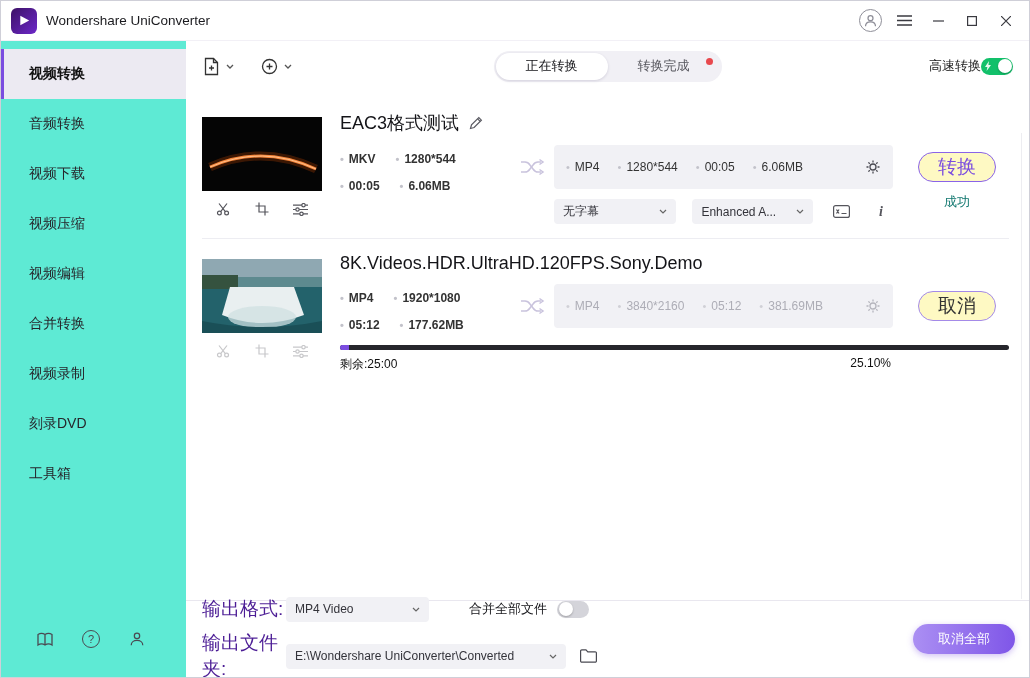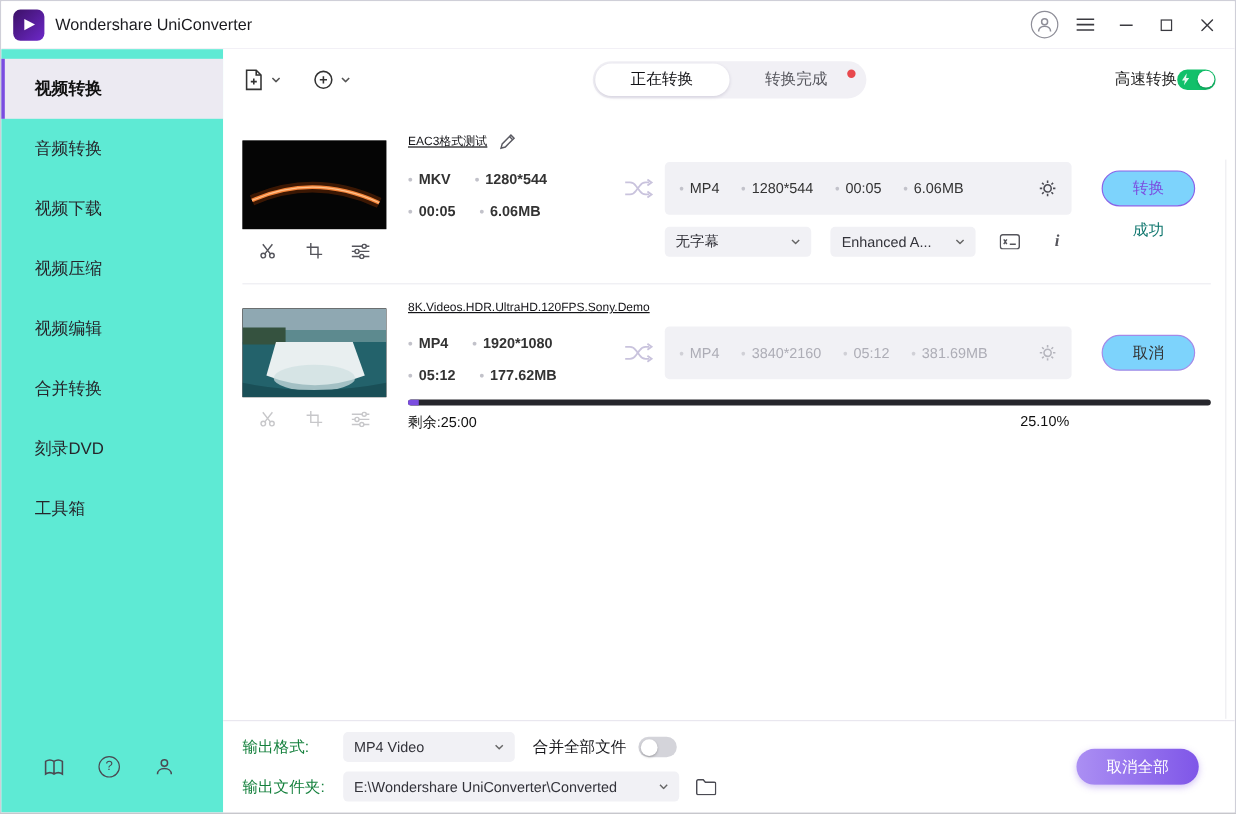--- a/index.html
+++ b/index.html
@@ -61,21 +61,21 @@
   .task { display:flex; padding:12px 0 14px 0; }
   .task + .task { border-top:1px solid #ededf2; }
   .thumb-col { width:120px; flex:none; margin-right:18px; margin-top:8px; }
   .thumb { width:120px; height:74px; background:#000; overflow:hidden; cursor:pointer; }
   .thumb-tools { height:26px; margin-top:5px; display:flex; align-items:center; justify-content:space-between;
                  padding:0 14px; }
   .tt-icon { color:#55555c; cursor:pointer; display:flex; }
   .thumb-tools.disabled .tt-icon { opacity:.32; }
   .task-right { flex:1; min-width:0; display:flex; flex-direction:column; }
   .task-title-row { display:flex; align-items:center; gap:10px; margin:2px 0 10px 0; }
-  .task-title { font-size:10px; color:#141418;text-decoration:underline; }
+  .task-title { font-size:18px; color:#141418; }
   .edit-icon { color:#5a5a62; cursor:pointer; display:flex; }
   .cols { display:flex; align-items:flex-start; }
   .meta { width:170px; flex:none; padding-top:7px; display:flex; flex-direction:column; gap:13px; font-size:12px; color:#333;font-weight:bold; }
   .meta-row { display:flex; gap:20px; }
   .meta-item::before { content:"•"; color:#c2c2ca; margin-right:5px; font-size:11px; }
   .shuffle { width:44px; flex:none; display:flex; justify-content:center; padding-top:13px; }
   .out-col { flex:1; min-width:0; }
   .outbox { height:44px; background:#f1f1f5; border-radius:4px; display:flex; align-items:center;
             gap:18px; padding:0 12px; font-size:12px; color:#333; }
   .outbox.dim { color:#adadb6; }
@@ -85,41 +85,41 @@
   .opts-row { display:flex; align-items:center; gap:16px; margin-top:10px; }
   .select { height:25px; background:#f1f1f5; border-radius:4px; display:flex; align-items:center;
             justify-content:space-between; padding:0 9px; font-size:12px; color:#33333a; cursor:pointer; }
   .sel-sub { width:130px; } .sel-audio { width:128px; }
   .mini-btn { height:22px; min-width:24px; display:flex; align-items:center; justify-content:center;
               color:#55555c; cursor:pointer; }
   .info-glyph { font-family:"Liberation Serif","DejaVu Serif",serif; font-style:italic; font-weight:bold;
                 font-size:14px; color:#55555c; }
   .action-col { width:104px; flex:none; margin-left:12px; display:flex; flex-direction:column;
                 align-items:center; padding-top:7px; gap:11px; }
-  .action-btn { width:78px; height:30px; border-radius:15px; background:#7dd3fc; font-size:13px;
+  .action-btn { width:78px; height:30px; border-radius:15px; background:#fef9c3; font-size:19px;
                 display:flex; align-items:center; justify-content:center; cursor:pointer; }
   .btn-convert { border:1px solid #8a63e8; color:#7b4de0; }
   .btn-cancel  { border:1px solid #a48ae8; color:#333; }
   .status-ok { font-size:13px; color:#0f766e; }
   .progress-track { height:5px; background:#26262c; border-radius:3px; margin-top:13px; overflow:hidden; }
   .progress-fill { height:100%; background:#7b4de0; width:0; }
   .progress-labels { display:flex; justify-content:space-between; margin-top:6px; font-size:12px; color:#111; }
   .progress-labels .pct { margin-right:118px; }
 
   
   .footer { flex:none; height:77px; border-top:1px solid #e9e7ef; display:flex; align-items:center;
             padding:0 16px; position:relative; }
   .footer-left { display:flex; flex-direction:column; gap:8px; }
   .f-row { display:flex; align-items:center; }
-  .f-label { width:84px; font-size:13px; color:#15803d; flex:none; }
+  .f-label { width:84px; font-size:19px; color:#4c1d95; flex:none; }
   .sel-format { width:143px; } .sel-folder { width:280px; }
-  .merge-group { display:flex; align-items:center; gap:10px; margin-left:15px; }
+  .merge-group { display:flex; align-items:center; gap:10px; margin-left:40px; }
   .merge-label { font-size:13px; color:#17171b; }
   .folder-btn { margin-left:14px; color:#4a4a52; cursor:pointer; display:flex; }
-  .cancel-all { position:absolute; right:30px; top:50%; transform:translateY(-50%);
+  .cancel-all { position:absolute; right:14px; top:50%; transform:translateY(-50%);
                 width:102px; height:30px; border-radius:15px; color:#fff; font-size:13px;
                 background:linear-gradient(90deg,#ab8ff3,#7f56e8); display:flex; align-items:center;
                 justify-content:center; cursor:pointer; box-shadow:0 2px 6px rgba(123,77,224,.35); }
   svg { display:block; }
 </style>
 </head>
 <body>
 
 <div class="window">
 
@@ -176,20 +176,23 @@
       <div class="side-item">
           <span>视频压缩</span>
         </div>
       <div class="side-item">
           <span>视频编辑</span>
         </div>
       <div class="side-item">
           <span>合并转换</span>
         </div>
       <div class="side-item">
+          <span>视频录制</span>
+        </div>
+      <div class="side-item">
           <span>刻录DVD</span>
         </div>
       <div class="side-item">
           <span>工具箱</span>
         </div>
 
       <div class="side-footer">
         <span class="side-foot-icon">
           <svg width="18" height="15" viewBox="0 0 18 15" fill="none" stroke="#4a4a52" stroke-width="1.3">
             <path d="M9 2.5 C7 1.2 4 1.2 2 2.5 V13 C4 11.7 7 11.7 9 13 C11 11.7 14 11.7 16 13 V2.5 C14 1.2 11 1.2 9 2.5 V13"></path>

